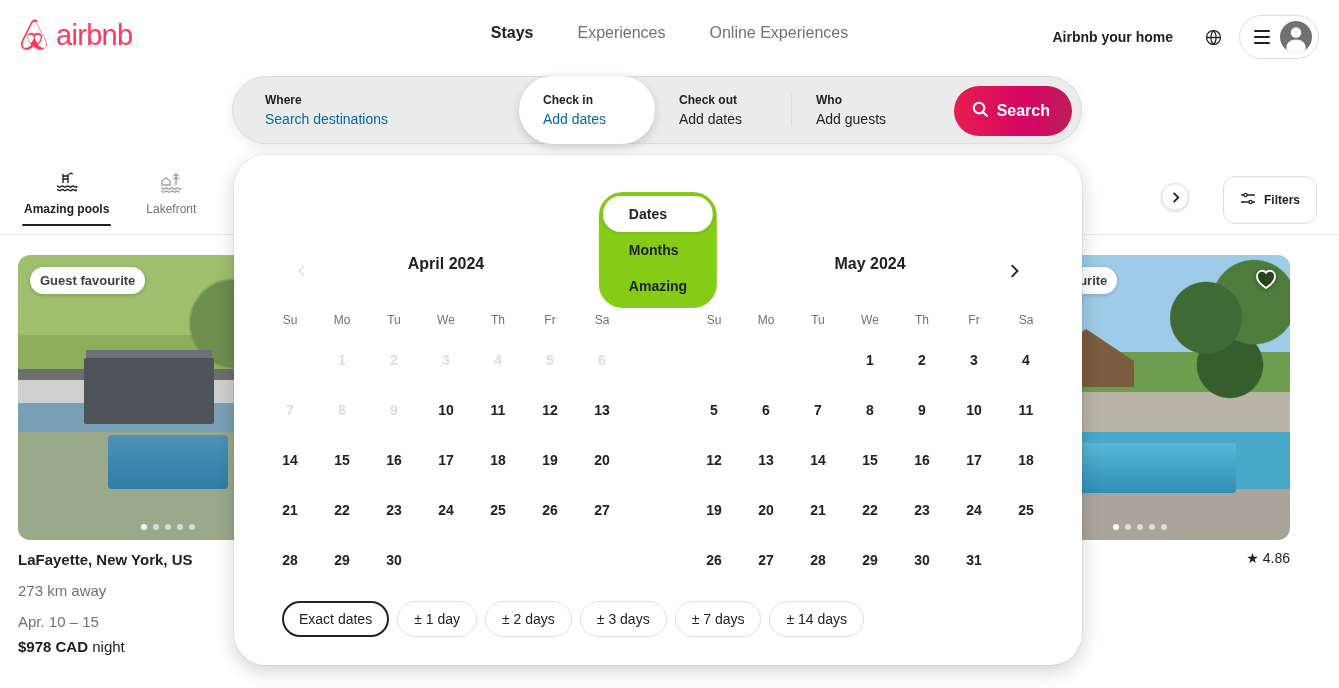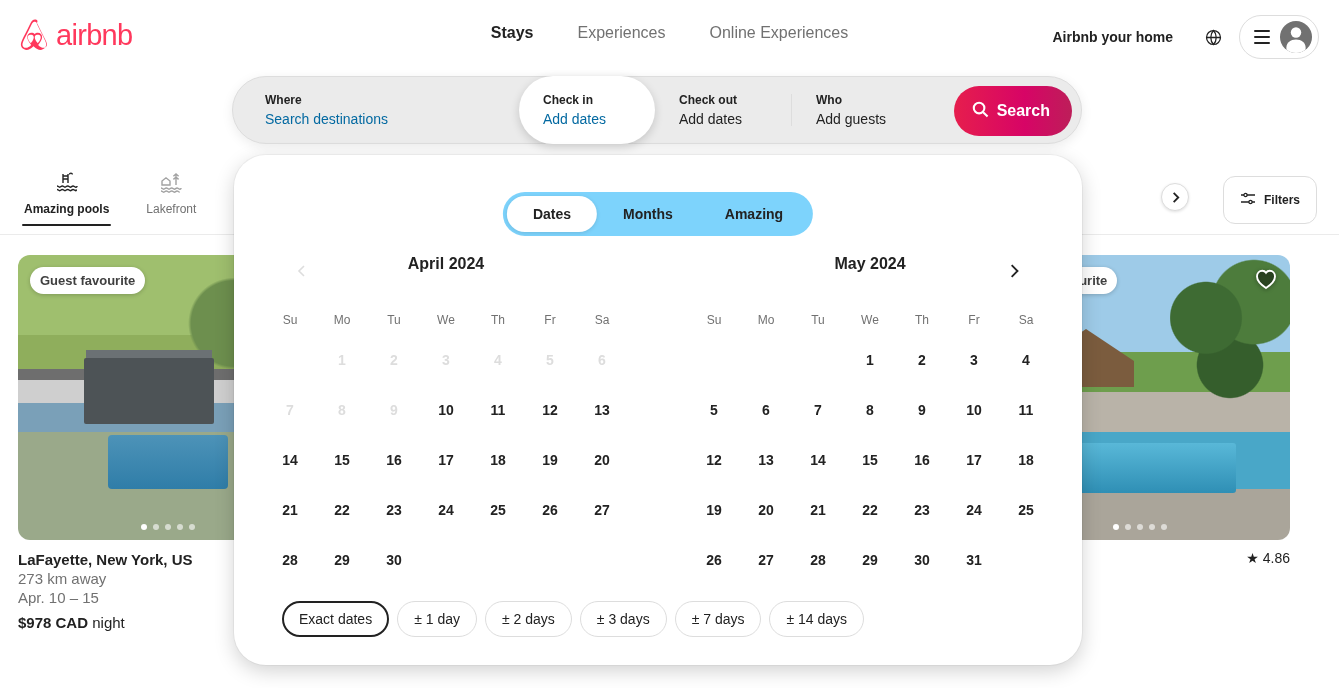--- a/index.html
+++ b/index.html
@@ -96,21 +96,21 @@
     position: absolute; left: 12px; top: 12px; background: #fff; color: #404040;
     font-size: 13px; font-weight: 600; padding: 6px 10px; border-radius: 16px;
     box-shadow: 0 1px 4px rgba(0,0,0,0.2);
   }
   .heart { position: absolute; right: 12px; top: 12px; filter: drop-shadow(0 1px 2px rgba(0,0,0,.4)); }
   .dots { position: absolute; bottom: 10px; left: 0; right: 0; display: flex; justify-content: center; gap: 6px; }
   .dot { width: 6px; height: 6px; border-radius: 50%; background: rgba(255,255,255,0.6); }
   .dot.on { background: #fff; }
   .card-body { padding-top: 10px; position: relative; }
   .c-title { font-size: 15px; font-weight: 600; color: #222; line-height: 19px; }
-  .c-sub { font-size: 15px; color: #717171; line-height: 19px; }
+  .c-sub { font-size: 15px; color: #717171; line-height: 19px; margin-top: 12px; }
   .c-price { font-size: 15px; color: #222; line-height: 19px; margin-top: 6px; }
   .c-price b { font-weight: 600; }
   .c-rating { position: absolute; right: 0; top: 10px; font-size: 14px; color: #222; display: flex; align-items: center; gap: 4px; }
 
   
   .ph1 { background:
       radial-gradient(circle at 72% 24%, #6d8f4e 0 14%, transparent 15%),
       radial-gradient(circle at 88% 30%, #557a3c 0 12%, transparent 13%),
       linear-gradient(#9fbf6e 0 28%, #8fae5c 28% 40%, #6e6e6e 40% 44%, #cfcfcf 44% 52%, #7aa0b8 52% 62%, #9aa98a 62% 100%); }
   .ph1 .house { position: absolute; left: 22%; top: 36%; width: 130px; height: 66px; background: #4d5356; border-radius: 2px; box-shadow: 0 -10px 0 -2px #6b7174; }
@@ -126,21 +126,21 @@
 
   
   .panel {
     position: absolute; left: 234px; top: 155px; width: 848px; height: 510px;
     background: #ffffff; border-radius: 32px;
     box-shadow: 0 6px 20px rgba(0,0,0,0.18), 0 0 0 1px rgba(0,0,0,0.04);
     z-index: 10;
   }
   .seg {
     position: absolute; left: 50%; transform: translateX(-50%); top: 37px;
-    background: #7dd3fc; border-radius: 24px; padding: 4px; display: flex; gap: 0;
+    background: #84cc16; border-radius: 24px; padding: 4px; display: flex; gap: 0; flex-direction: column;
   }
   .seg-item { padding: 10px 26px; border-radius: 20px; font-size: 14px; font-weight: 600; color: #222; cursor: pointer; white-space: nowrap; }
   .seg-item.active { background: #fff; box-shadow: 0 1px 4px rgba(0,0,0,0.12); }
 
   .cal-nav-l, .cal-nav-r {
     position: absolute; top: 100px; width: 32px; height: 32px; border-radius: 50%;
     display: flex; align-items: center; justify-content: center; cursor: pointer;
   }
   .cal-nav-l { left: 52px; }
   .cal-nav-r { right: 52px; }

